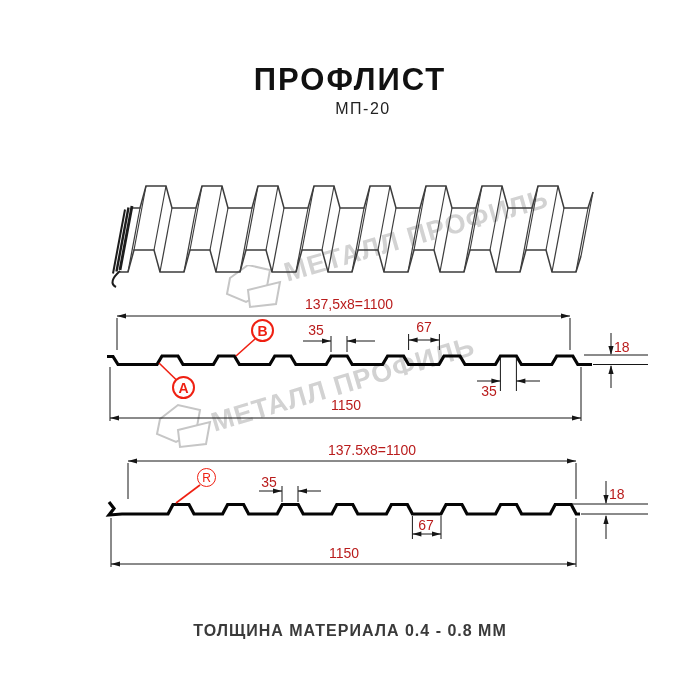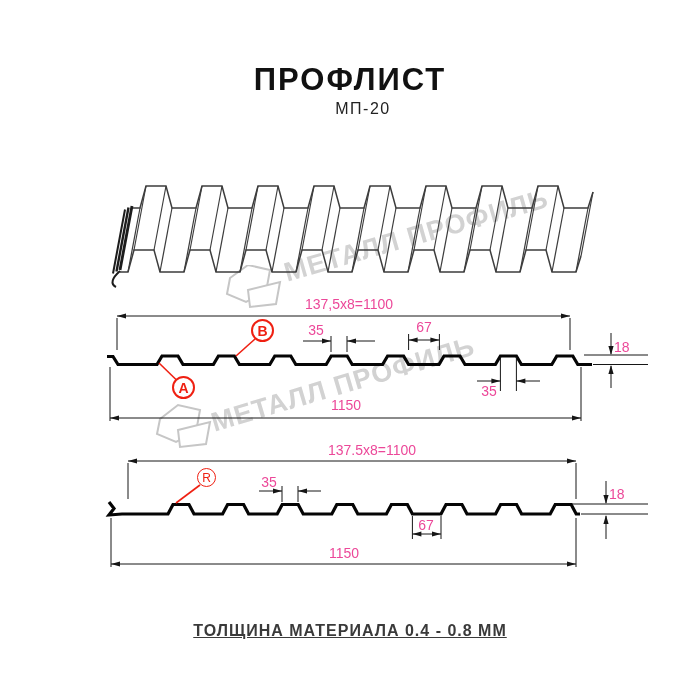--- a/index.html
+++ b/index.html
@@ -3,28 +3,28 @@
 <meta charset="utf-8">
 <style>
   html,body{margin:0;padding:0;background:#fff;}
   .page{position:relative;width:700px;height:700px;background:#ffffff;overflow:hidden;
         font-family:"Liberation Sans",sans-serif;color:#1a1a1a;}
   .title{position:absolute;left:0;top:62px;width:700px;text-align:center;
          font-size:31px;font-weight:bold;letter-spacing:2px;color:#111;}
   .subtitle{position:absolute;left:13px;top:100px;width:700px;text-align:center;
          font-size:16px;font-weight:normal;letter-spacing:1.5px;color:#222;}
   .footer{position:absolute;left:0;top:622px;width:700px;text-align:center;
-         font-size:16px;font-weight:bold;letter-spacing:1px;color:#3a3a3a;text-decoration:underline;}
+         font-size:16px;font-weight:bold;letter-spacing:1px;color:#3a3a3a;}
   .wm-text{position:absolute;font-size:27px;font-weight:bold;letter-spacing:1px;
          color:#d2d2d2;white-space:nowrap;transform-origin:0 50%;}
   .wm1t{left:285px;top:258px;transform:rotate(-16deg);}
   .wm2t{left:212px;top:408px;transform:rotate(-16.5deg);}
   .wm-logo{position:absolute;}
   #lw{position:absolute;left:0;top:0;}
-  .dim{position:absolute;font-size:14px;line-height:1;color:#ec4899;white-space:nowrap;}
+  .dim{position:absolute;font-size:14px;line-height:1;color:#b91c1c;white-space:nowrap;}
   .ctr{transform:translateX(-50%);}
   .marker{position:absolute;border-radius:50%;display:flex;align-items:center;
           justify-content:center;background:transparent;box-sizing:border-box;}
   .mAB{width:23px;height:23px;border:2.2px solid #ef2012;color:#ef2012;
        font-size:14px;font-weight:bold;}
   .mR{width:19px;height:19px;border:1.8px solid #ef2012;color:#ef2012;
       font-size:12px;font-weight:normal;}
 </style>
 </head>
 <body>

